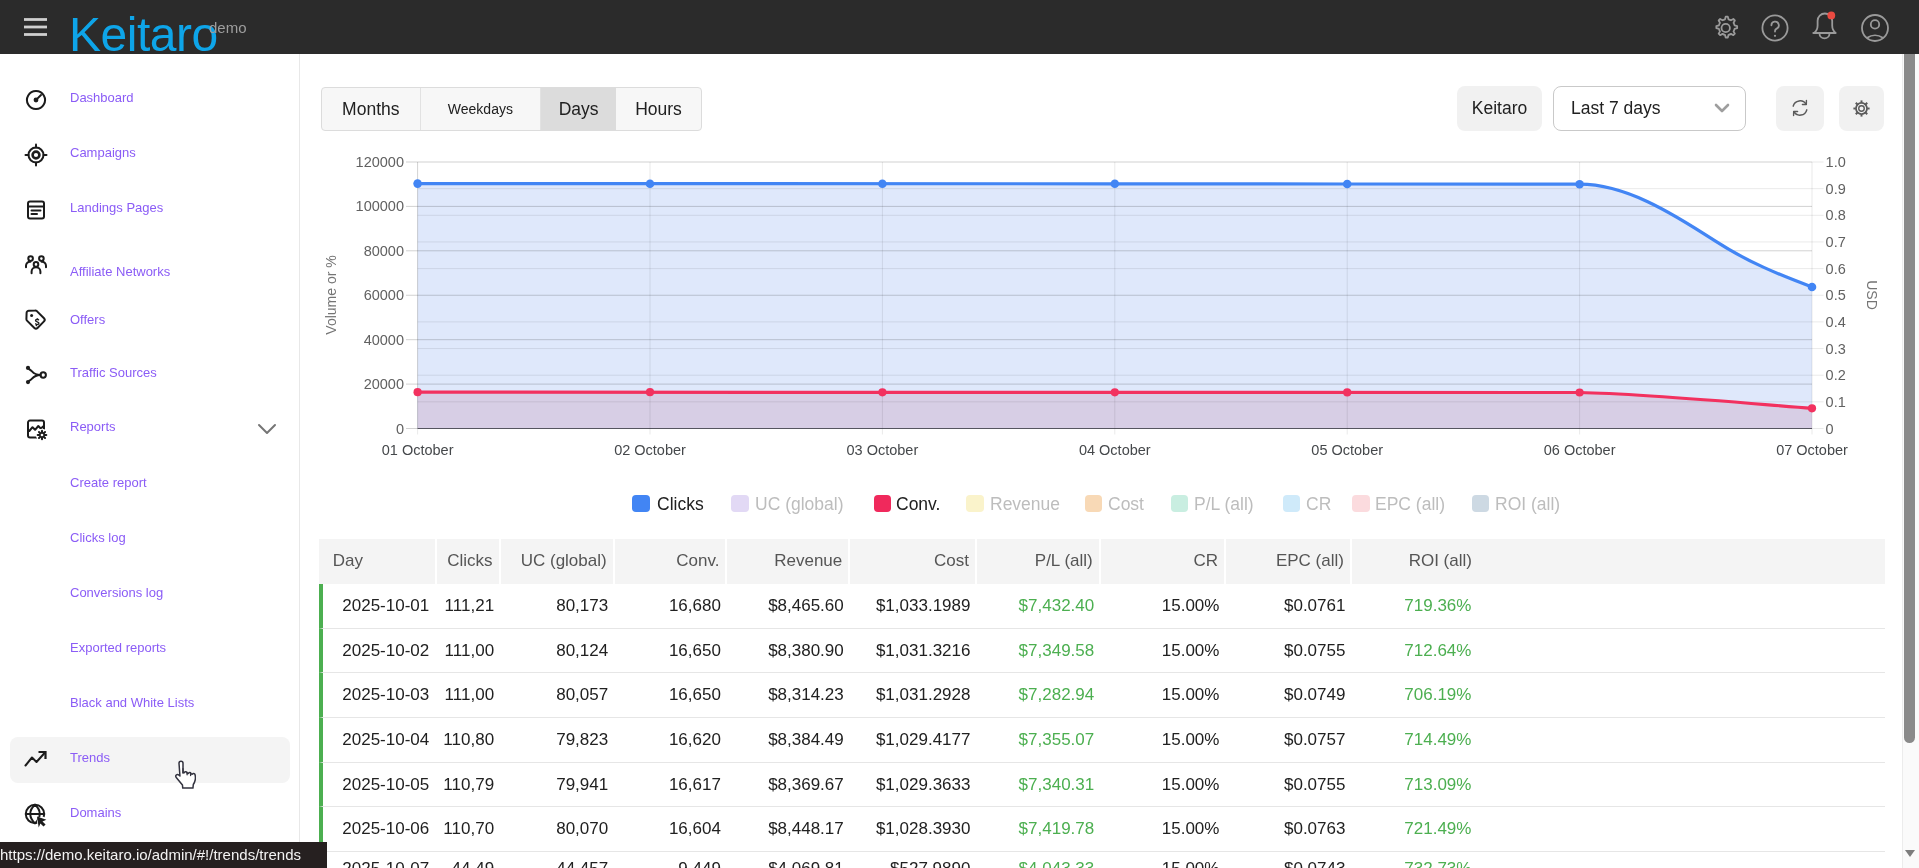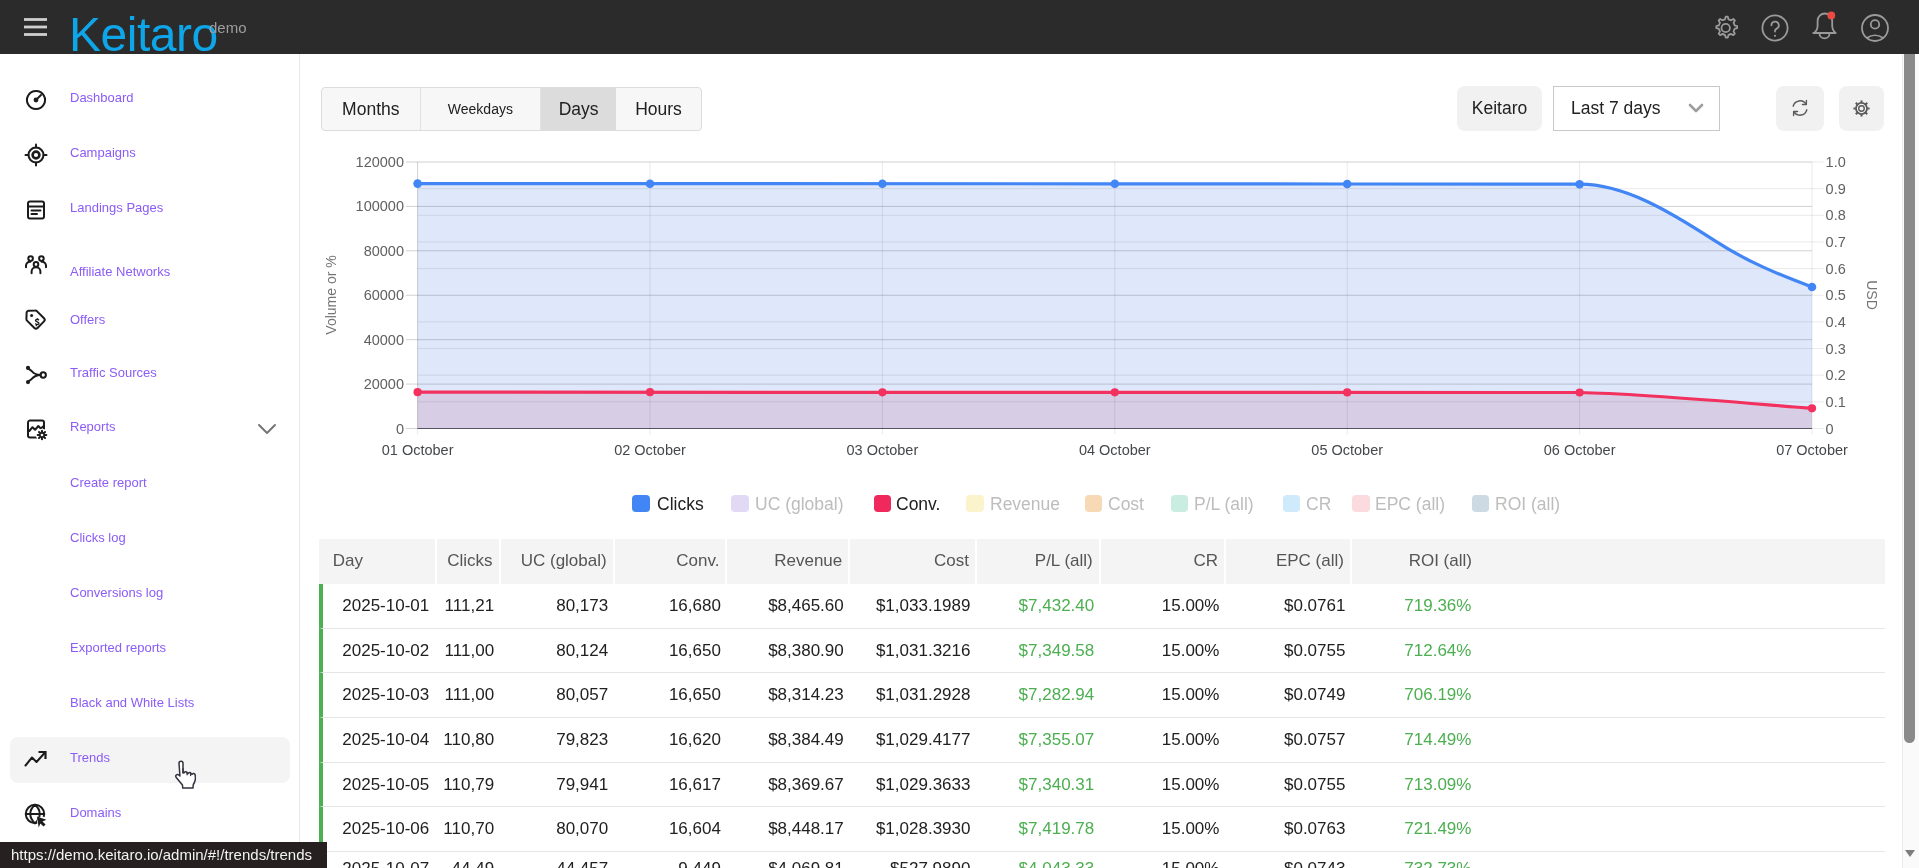--- a/index.html
+++ b/index.html
@@ -161,21 +161,21 @@
 
 <div class="abs" style="left:321px;top:87px;width:381px;height:44px;border:1px solid #dcdcdc;border-radius:4px;background:#f7f7f7;display:flex;overflow:hidden">
   <div style="width:98.6px;border-right:1px solid #e2e2e2;display:flex;align-items:center;justify-content:center;font-size:17.5px;color:#212121">Months</div>
   <div style="width:120.6px;border-right:1px solid #e2e2e2;display:flex;align-items:center;justify-content:center;font-size:14px;color:#212121">Weekdays</div>
   <div style="width:74.9px;background:#dcdcdc;display:flex;align-items:center;justify-content:center;font-size:17.5px;color:#212121">Days</div>
   <div style="flex:1;display:flex;align-items:center;justify-content:center;font-size:17.5px;color:#212121">Hours</div>
 </div>
 
 <div class="abs" style="left:1457px;top:86px;width:85px;height:45px;background:#f1f1f1;border-radius:8px;display:flex;align-items:center;justify-content:center;font-size:17.5px;color:#212121">Keitaro</div>
 
-<div class="abs" style="left:1553px;top:86px;width:167px;height:45px;background:#fff;border:1px solid #c9c9c9;border-radius:0;display:flex;align-items:center;font-size:17.5px;color:#212121">
+<div class="abs" style="left:1553px;top:86px;width:193px;height:45px;background:#fff;border:1px solid #c9c9c9;border-radius:8px;display:flex;align-items:center;font-size:17.5px;color:#212121">
   <span style="margin-left:17px">Last 7 days</span>
   <svg class="abs" style="right:15px;top:16px" width="16" height="12" viewBox="0 0 16 12">
       <path d="M2 2 l6 6 l6 -6" stroke="#9e9e9e" stroke-width="2.6" fill="none" stroke-linecap="round" stroke-linejoin="round"></path>
     </svg>
 </div>
 
 <div class="abs" style="left:1776px;top:86px;width:48px;height:45px;background:#f1f1f1;border-radius:8px">
   <svg class="abs" style="left:12px;top:10px" width="24" height="24" viewBox="0 0 24 24">
     <g stroke="#5a5a5a" stroke-width="1.6" fill="none" stroke-linecap="round" transform="translate(12,12) scale(0.93) translate(-12,-12)">
       <path d="M4.7 10 a7.6 7.6 0 0 1 13.9 -2"></path>
@@ -471,13 +471,13 @@
       <div class="cA"></div>
     </div>
 </div>
 
 <div class="abs" style="left:1902px;top:54px;width:17px;height:814px;background:#fafafa;border-left:1px solid #ececec"></div>
 <div class="abs" style="left:1904px;top:54px;width:11px;height:689px;background:#8a8a8a;border-radius:0 0 6px 6px"></div>
 <svg class="abs" style="left:1903px;top:848px" width="14" height="12" viewBox="0 0 14 12">
     <path d="M2 2 h10 l-5 7 z" fill="#7d7d7d"></path>
   </svg>
 
-<div class="abs" style="left:0;top:842px;width:327px;height:26px;background:#262020;color:#f3f3f3;font-size:15px;line-height:26px;padding-left:11px;white-space:nowrap">https://demo.keitaro.io/admin/#!/trends/trends</div>
+<div class="abs" style="left:0;top:842px;width:327px;height:26px;background:#262020;color:#f3f3f3;font-size:15px;line-height:26px;white-space:nowrap">https://demo.keitaro.io/admin/#!/trends/trends</div>
 
 </body></html>

